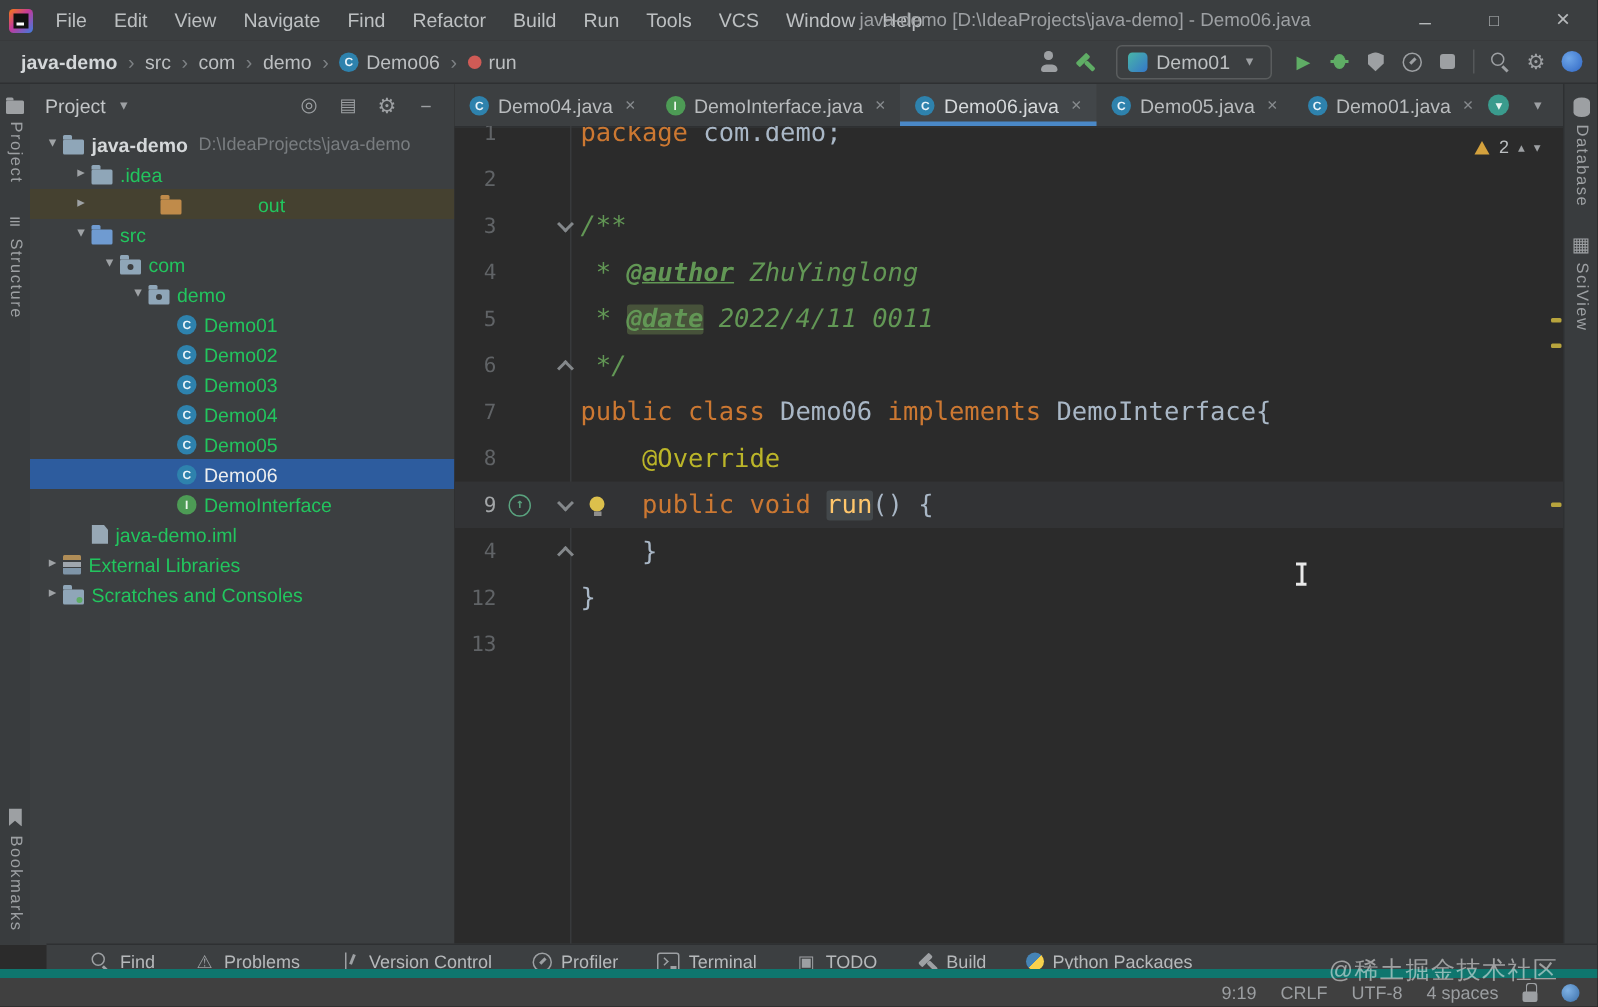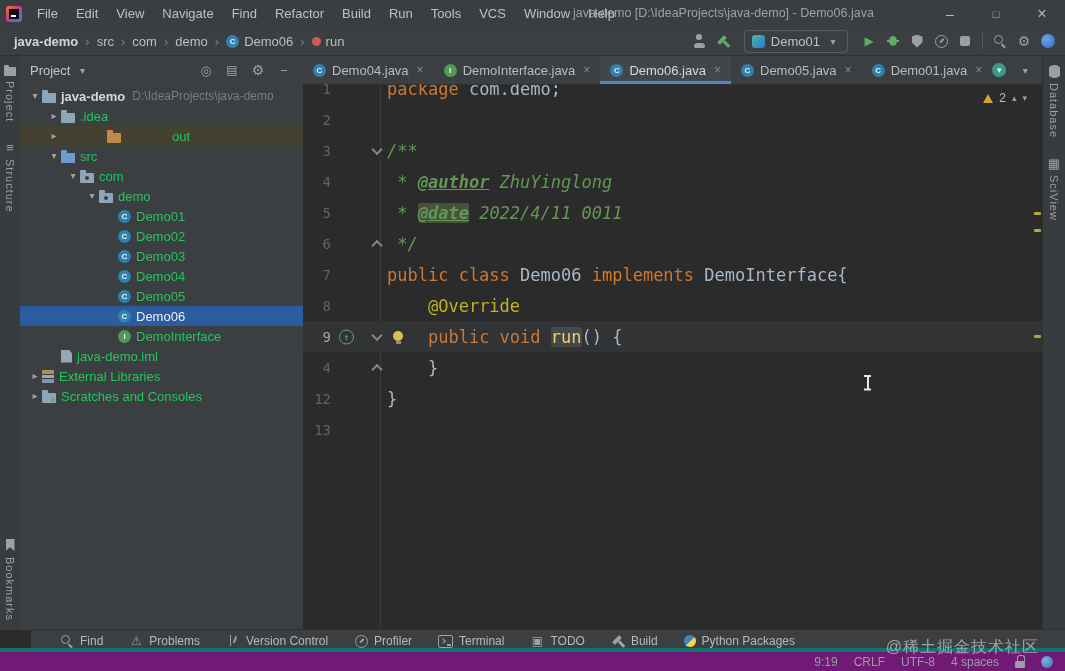--- a/index.html
+++ b/index.html
@@ -89,21 +89,21 @@
   .ichev{color:#9da0a3;font-size:9px;}
   .ichev.up::before{content:"▴";}
   .ichev.down::before{content:"▾";}
   .mark{position:absolute;right:2px;width:7px;height:3px;background:#b8a43d;border-radius:1px;}
   .ibeam{position:absolute;left:560px;top:290px;width:9px;height:17px;}
   .ibeam::before{content:"";position:absolute;left:4px;top:2px;bottom:2px;width:1.5px;background:#e9e9e9;}
   .ibeam::after{content:"";position:absolute;left:1px;top:1px;width:7px;height:1.5px;background:#e9e9e9;box-shadow:0 13.5px 0 #e9e9e9;}
   
   .btoolbar{position:absolute;left:0;right:0;bottom:19px;height:22px;background:#3c3f41;border-top:1px solid #2e3032;display:flex;align-items:center;padding-left:16px;margin-left:31px;}
   .bitem{display:flex;align-items:center;gap:6px;padding:0 13px;font-size:12px;color:#b6b9bb;height:22px;}
-  .statusbar{position:absolute;left:0;right:0;bottom:0;height:19px;background:#701a75;border-top:4px solid #0f766e;display:flex;align-items:center;justify-content:flex-end;gap:16px;padding-right:12px;font-size:12px;color:#9b9ea1;}
+  .statusbar{position:absolute;left:0;right:0;bottom:0;height:19px;background:#404040;border-top:6px solid #0f766e;display:flex;align-items:center;justify-content:flex-end;gap:16px;padding-right:12px;font-size:12px;color:#9b9ea1;}
   .watermark{position:absolute;right:26px;bottom:13px;font-size:16px;color:rgba(240,240,240,0.55);letter-spacing:1px;z-index:60;pointer-events:none;}
   
   .ic{display:inline-flex;align-items:center;justify-content:center;flex:none;position:relative;width:14px;height:14px;color:#9da0a3;}
   .green{color:#5fad65 !important;}
   .ic.class-icon{width:13px;height:13px;border-radius:50%;background:#2e82ad;}
   .ic.class-icon::before{content:"C";font:bold 8px "Liberation Sans",sans-serif;color:#eaf4fa;}
   .ic.interface-icon{width:13px;height:13px;border-radius:50%;background:#4d9b55;}
   .ic.interface-icon::before{content:"I";font:bold 8px "Liberation Sans",sans-serif;color:#ecf7ed;}
   .ic.method-icon{width:9px;height:9px;border-radius:50%;background:#cf5b56;}
   .ic.folder-icon,.ic.folder-src-icon,.ic.folder-excluded-icon,.ic.package-icon,.ic.scratches-icon{width:14px;height:10px;background:#8fa6b8;border-radius:1px;margin-top:3px;}

